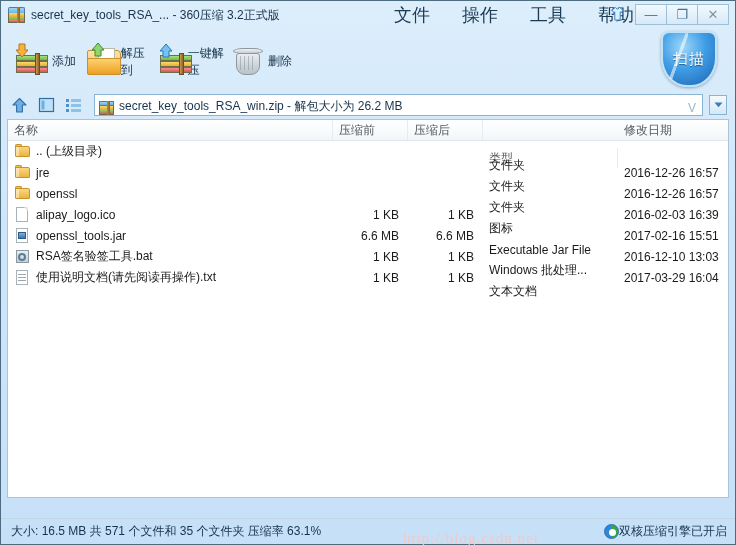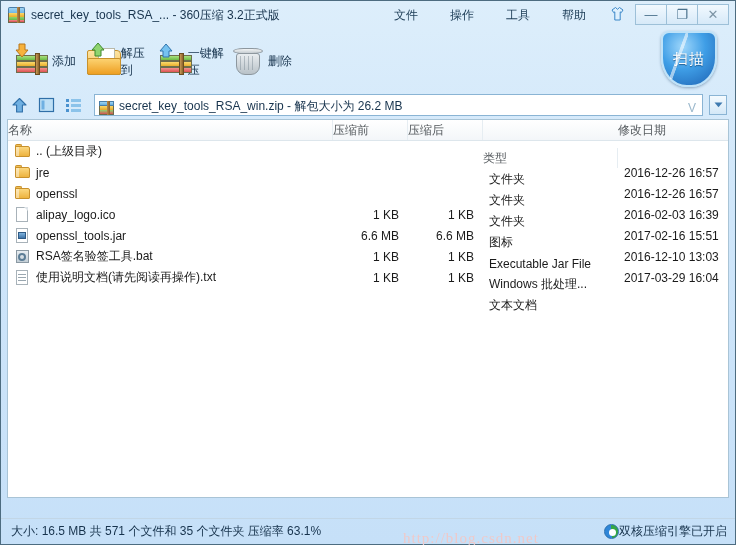--- a/index.html
+++ b/index.html
@@ -46,21 +46,21 @@
     background: linear-gradient(to right,#b98a4a,#8a5f2a);
   }
   .title-text {
     font-size: 12px; color: #17334d; white-space: nowrap;
   }
   .menubar {
     position: absolute; left: 390px; top: 0; height: 28px;
     display: flex; align-items: center; gap: 26px;
   }
   .menu-item {
-    font-size: 12px; color: #1b3b55; cursor: default;
+    font-size: 18px; color: #1b3b55; cursor: default;
     padding: 2px 3px;
   }
   .win-ctrls {
     position: absolute; right: 6px; top: 2px;
     display: flex; align-items: center; gap: 0;
   }
   .shirt-btn {
     width: 26px; height: 22px; display: flex; align-items: center; justify-content: center;
     margin-right: 6px;
   }
@@ -185,32 +185,32 @@
     background:#ffffff; border:1px solid #a9c4d6;
     display:flex; flex-direction:column; overflow:hidden;
   }
   .colhead {
     height: 21px; flex:0 0 21px; display:flex;
     background: linear-gradient(to bottom,#ffffff,#f3f6f9);
     border-bottom:1px solid #dde6ec;
     font-size:12px; color:#555a5e;
   }
   .colhead .ch {
-    display:flex; align-items:center; 
+    display:flex; align-items:center; padding-left:6px;
     border-right:1px solid #e6edf2; height:100%;
   }
   .c-name { width: 325px; flex:0 0 325px; }
   .c-pre  { width: 75px;  flex:0 0 75px; }
   .c-post { width: 75px;  flex:0 0 75px; }
   .c-type { width: 135px; flex:0 0 135px;margin-top:28px; }
   .c-date { flex:1 1 auto; border-right:none !important; }
 
   .rows { flex:1 1 auto; overflow:hidden; }
   .row {
-    height: 21px; display:flex; align-items:flex-start;
+    height: 21px; display:flex; align-items:center;
     font-size:12px; color:#1a1a1a;
   }
   .cell { display:flex; align-items:center; height:100%; }
   .cell.name { padding-left:7px; gap:6px; }
   .cell.num  { justify-content:flex-end; padding-right:9px; }
   .cell.txt  { padding-left:6px; }
 
   
   .ic { width:15px; height:15px; flex:0 0 15px; position:relative; }
   .ic-folder .fb { position:absolute;left:0;top:2px;width:15px;height:11px;

